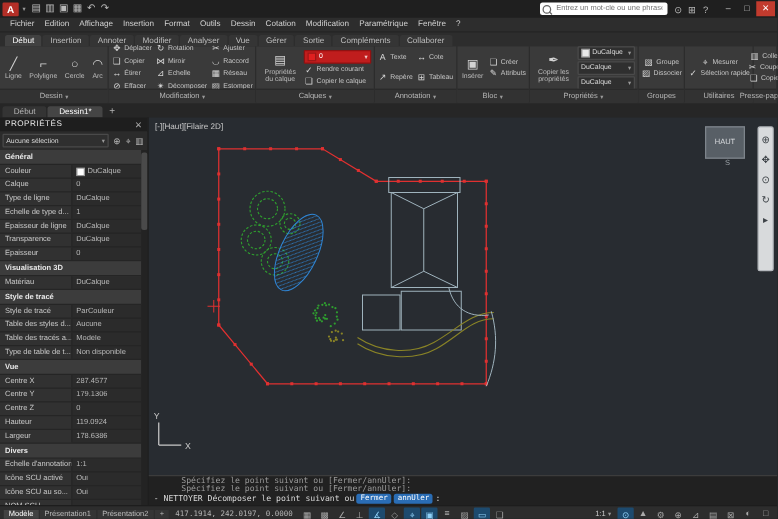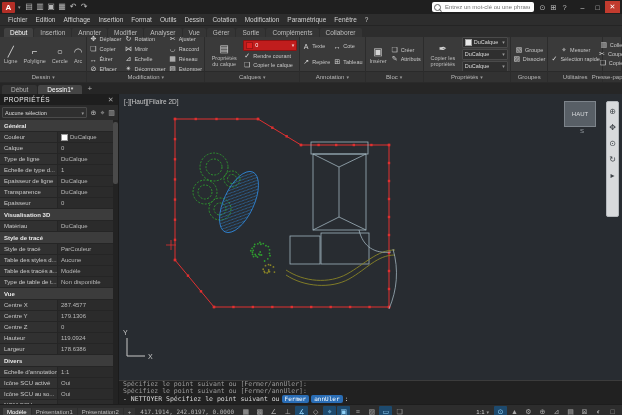--- a/index.html
+++ b/index.html
@@ -82,21 +82,21 @@
   svg.draw{position:absolute;left:0;top:0;width:504px;height:286px;}
   .vp-label{position:absolute;left:5px;top:4px;font-size:6.5px;color:#c8c8c8;}
   .viewcube{position:absolute;right:26px;top:7px;width:30px;height:24px;background:#585f66;border:1px solid #7d848b;color:#d8dbde;font-size:6px;display:flex;align-items:center;justify-content:center;}
   .vc-s{position:absolute;right:38px;top:34px;color:#9aa0a6;font-size:6px;}
   .navbar{position:absolute;right:3px;top:7px;width:13px;height:116px;background:rgba(235,237,239,.9);border:1px solid #b4b8bc;border-radius:2px;display:flex;flex-direction:column;align-items:center;gap:7px;padding-top:5px;box-sizing:border-box;}
   .nav-icon{font-size:8px;color:#3d4247;line-height:9px;}
   .ucs-t{font-size:7px;fill:#c8c8c8;font-family:"Liberation Sans",sans-serif;}
 
   
   .cmdpanel{height:24px;background:#212121;border-top:1px solid #3c3c3c;font-family:"DejaVu Sans Mono",monospace;display:flex;flex-direction:column;justify-content:flex-end;padding:1px 4px;box-sizing:border-box;}
-  .cmd-line{font-size:6.5px;color:#9b9b9b;height:7px;line-height:7px;white-space:nowrap;overflow:hidden;}
+  .cmd-line{font-size:6.5px;color:#9b9b9b;height:7px;line-height:7px;white-space:nowrap;overflow:hidden;margin-left:22px;}
   .cmd-active{display:flex;align-items:center;gap:2px;height:9px;font-size:6.5px;color:#d8d8d8;white-space:nowrap;}
   .chips{display:inline-flex;gap:2px;}
   .chip{background:#2a6db5;color:#fff;border-radius:2px;padding:0 3px;font-size:6px;line-height:8px;}
 
   
   .statusbar{height:13px;background:#2d2d2d;display:flex;align-items:center;gap:2px;padding:0 3px;border-top:1px solid #1d1d1d;}
   .ltabs{display:flex;gap:1px;}
   .ltab{font-size:6px;color:#bbb;padding:1px 4px;background:#353535;white-space:nowrap;}
   .ltab.active{background:#424242;color:#fff;}
   .coords{font-family:"DejaVu Sans Mono",monospace;font-size:6px;color:#b5b5b5;margin:0 3px;white-space:nowrap;}
@@ -814,21 +814,21 @@
         </div>
     </div>
 
     <div class="cmdpanel">
       <div>
 
       <div class="cmd-line">Spécifiez le point suivant ou [Fermer/annUler]:</div>
           <div class="cmd-line">Spécifiez le point suivant ou [Fermer/annUler]:</div>
         </div>
       <div class="cmd-active">
-        <span>- NETTOYER Spécifiez le point suivant ou</span>
+        <span>- NETTOYER Décomposer le point suivant ou</span>
         <span class="chips">
 
         <span class="chip">Fermer</span>
             <span class="chip">annUler</span>
           </span>
         <span>:</span>
       </div>
     </div>
   </div>
 </div>

